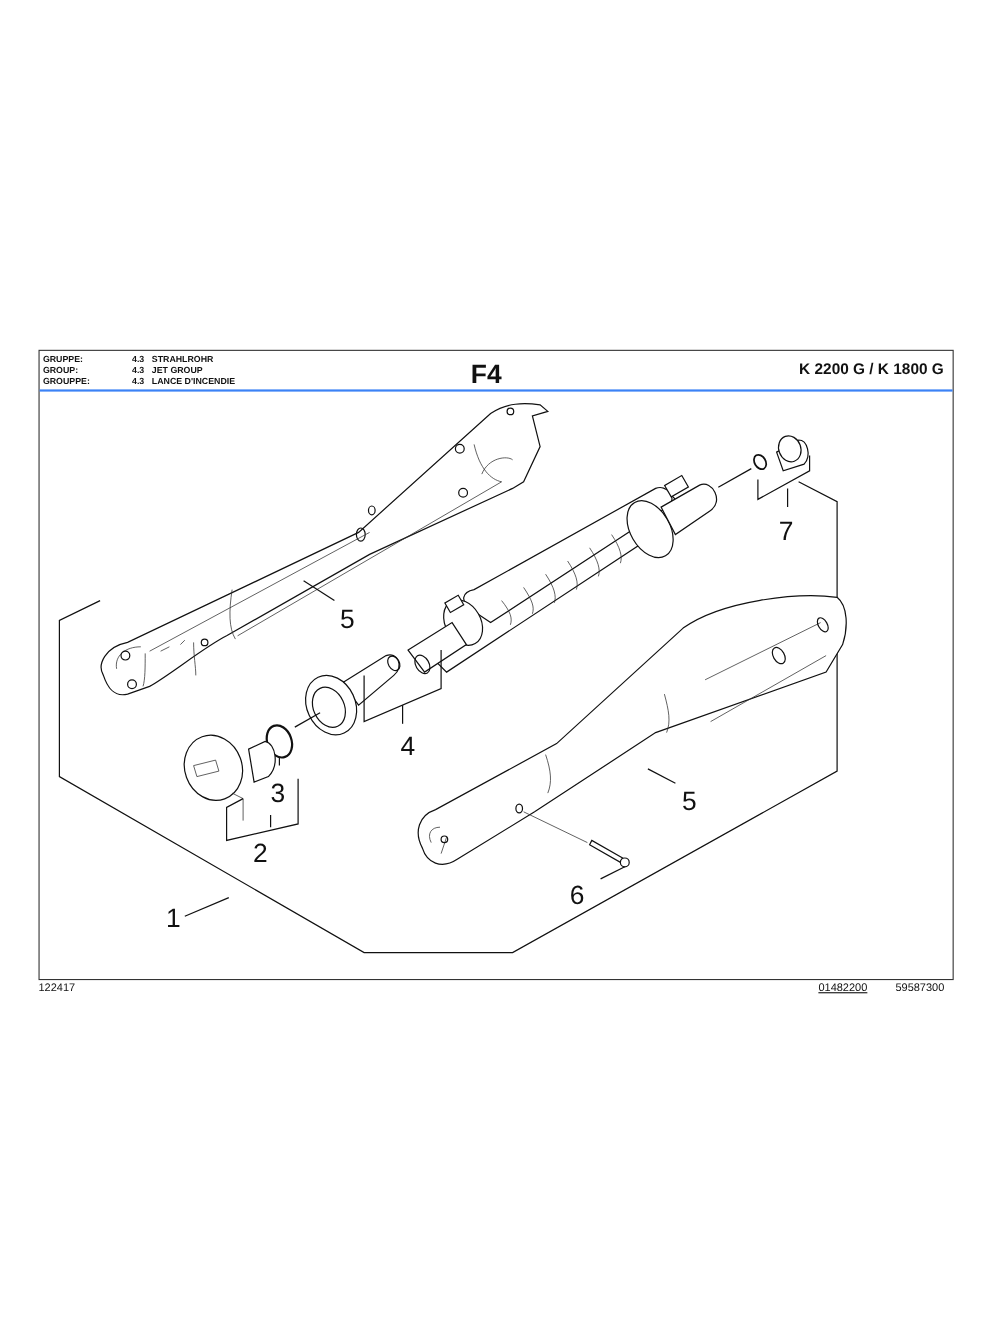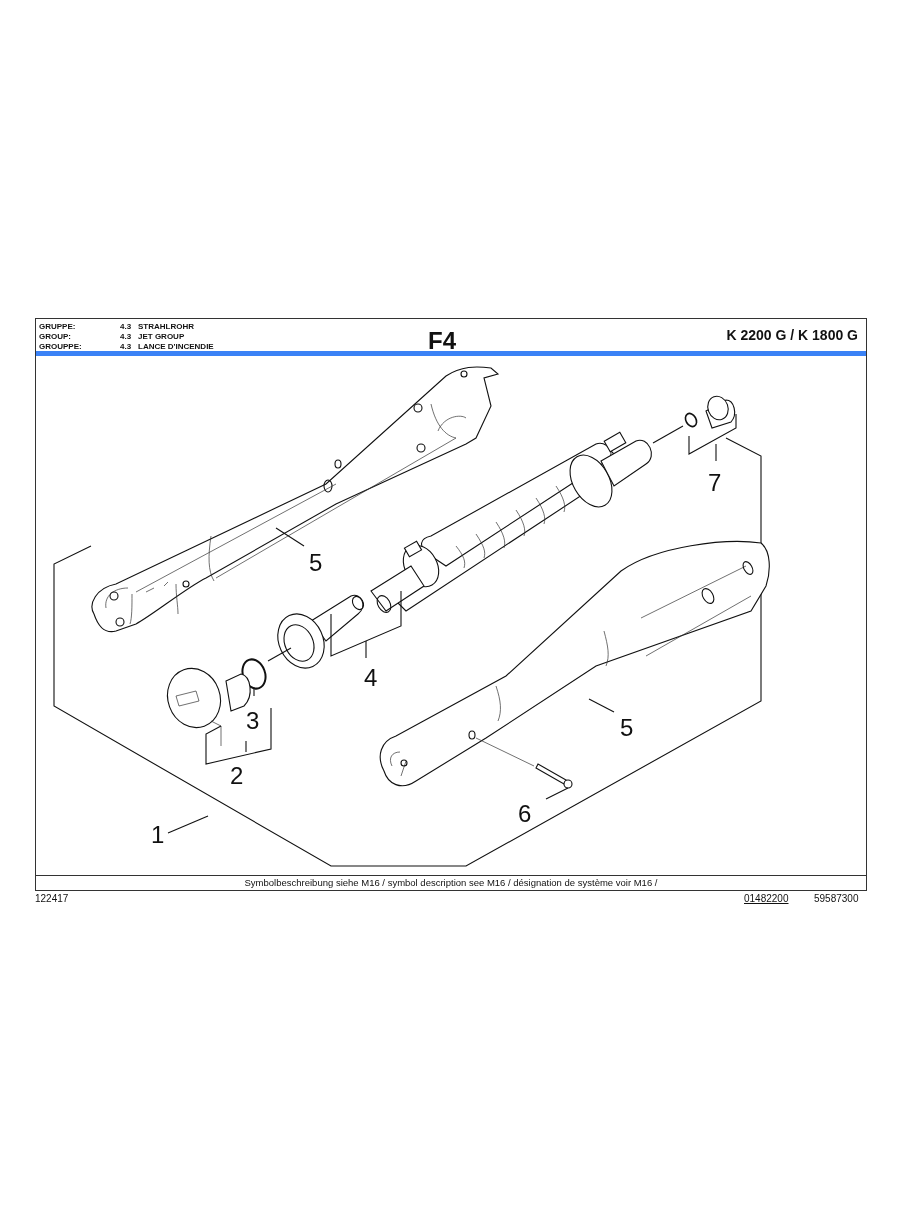--- a/index.html
+++ b/index.html
@@ -1,18 +1,18 @@
 <!DOCTYPE html>
 <html><head>
 <meta charset="utf-8">
 <style>
   html, body { margin: 0; padding: 0; background: #ffffff; }
   body { width: 906px; height: 1208px; position: relative; font-family: "Liberation Sans", sans-serif; color: #111; overflow: hidden; }
   .frame { position: absolute; left: 35px; top: 318px; width: 832px; height: 573px; border: 1px solid #333; box-sizing: border-box; }
-  .header { position: absolute; left: 0; top: 0; width: 100%; height: 37px; border-bottom: 5px solid #3b82f6; box-sizing: border-box; }
+  .header { position: absolute; left: 0; top: 0; width: 100%; height: 37px; border-bottom: 2px solid #3b82f6; box-sizing: border-box; }
   .grp-table { position: absolute; left: 3px; top: 3px; font-size: 8px; font-weight: bold; line-height: 10px; }
   .grp-row { display: flex; }
   .grp-key { width: 58px; }
   .grp-num { width: 18px; margin-left: 23px; }
   .sheet-code { position: absolute; left: 392px; top: 8px; font-size: 24px; font-weight: bold; }
   .model { position: absolute; right: 8px; top: 8px; font-size: 14px; font-weight: bold; }
   .drawing { position: absolute; left: 0; top: 37px; width: 100%; height: 520px; }
   .footer-bar { position: absolute; left: 0; bottom: 0; width: 100%; height: 15px; border-top: 1px solid #333; box-sizing: border-box; font-size: 9.5px; text-align: center; line-height: 14px; }
   .below { position: absolute; top: 893px; font-size: 10px; }
   .callout { font-family: "Liberation Sans", sans-serif; font-size: 24px; fill: #111; }
@@ -152,18 +152,17 @@
       <text class="callout" x="194" y="428">2</text>
       <text class="callout" x="210" y="373">3</text>
       <text class="callout" x="328" y="330">4</text>
       <text class="callout" x="273" y="215">5</text>
       <text class="callout" x="584" y="380">5</text>
       <text class="callout" x="482" y="466">6</text>
       <text class="callout" x="672" y="135">7</text>
     </svg>
   </div>
 
-  <div class="footer-bar">Symbolbeschreibung siehe M16 / symbol description see M16 / désignation de système voir M16 /</div>
 </div>
 
 <div class="below" style="left:35px;">122417</div>
 <div class="below" style="left:744px;text-decoration:underline;">01482200</div>
 <div class="below" style="left:814px;">59587300</div>
 
 </body></html>

